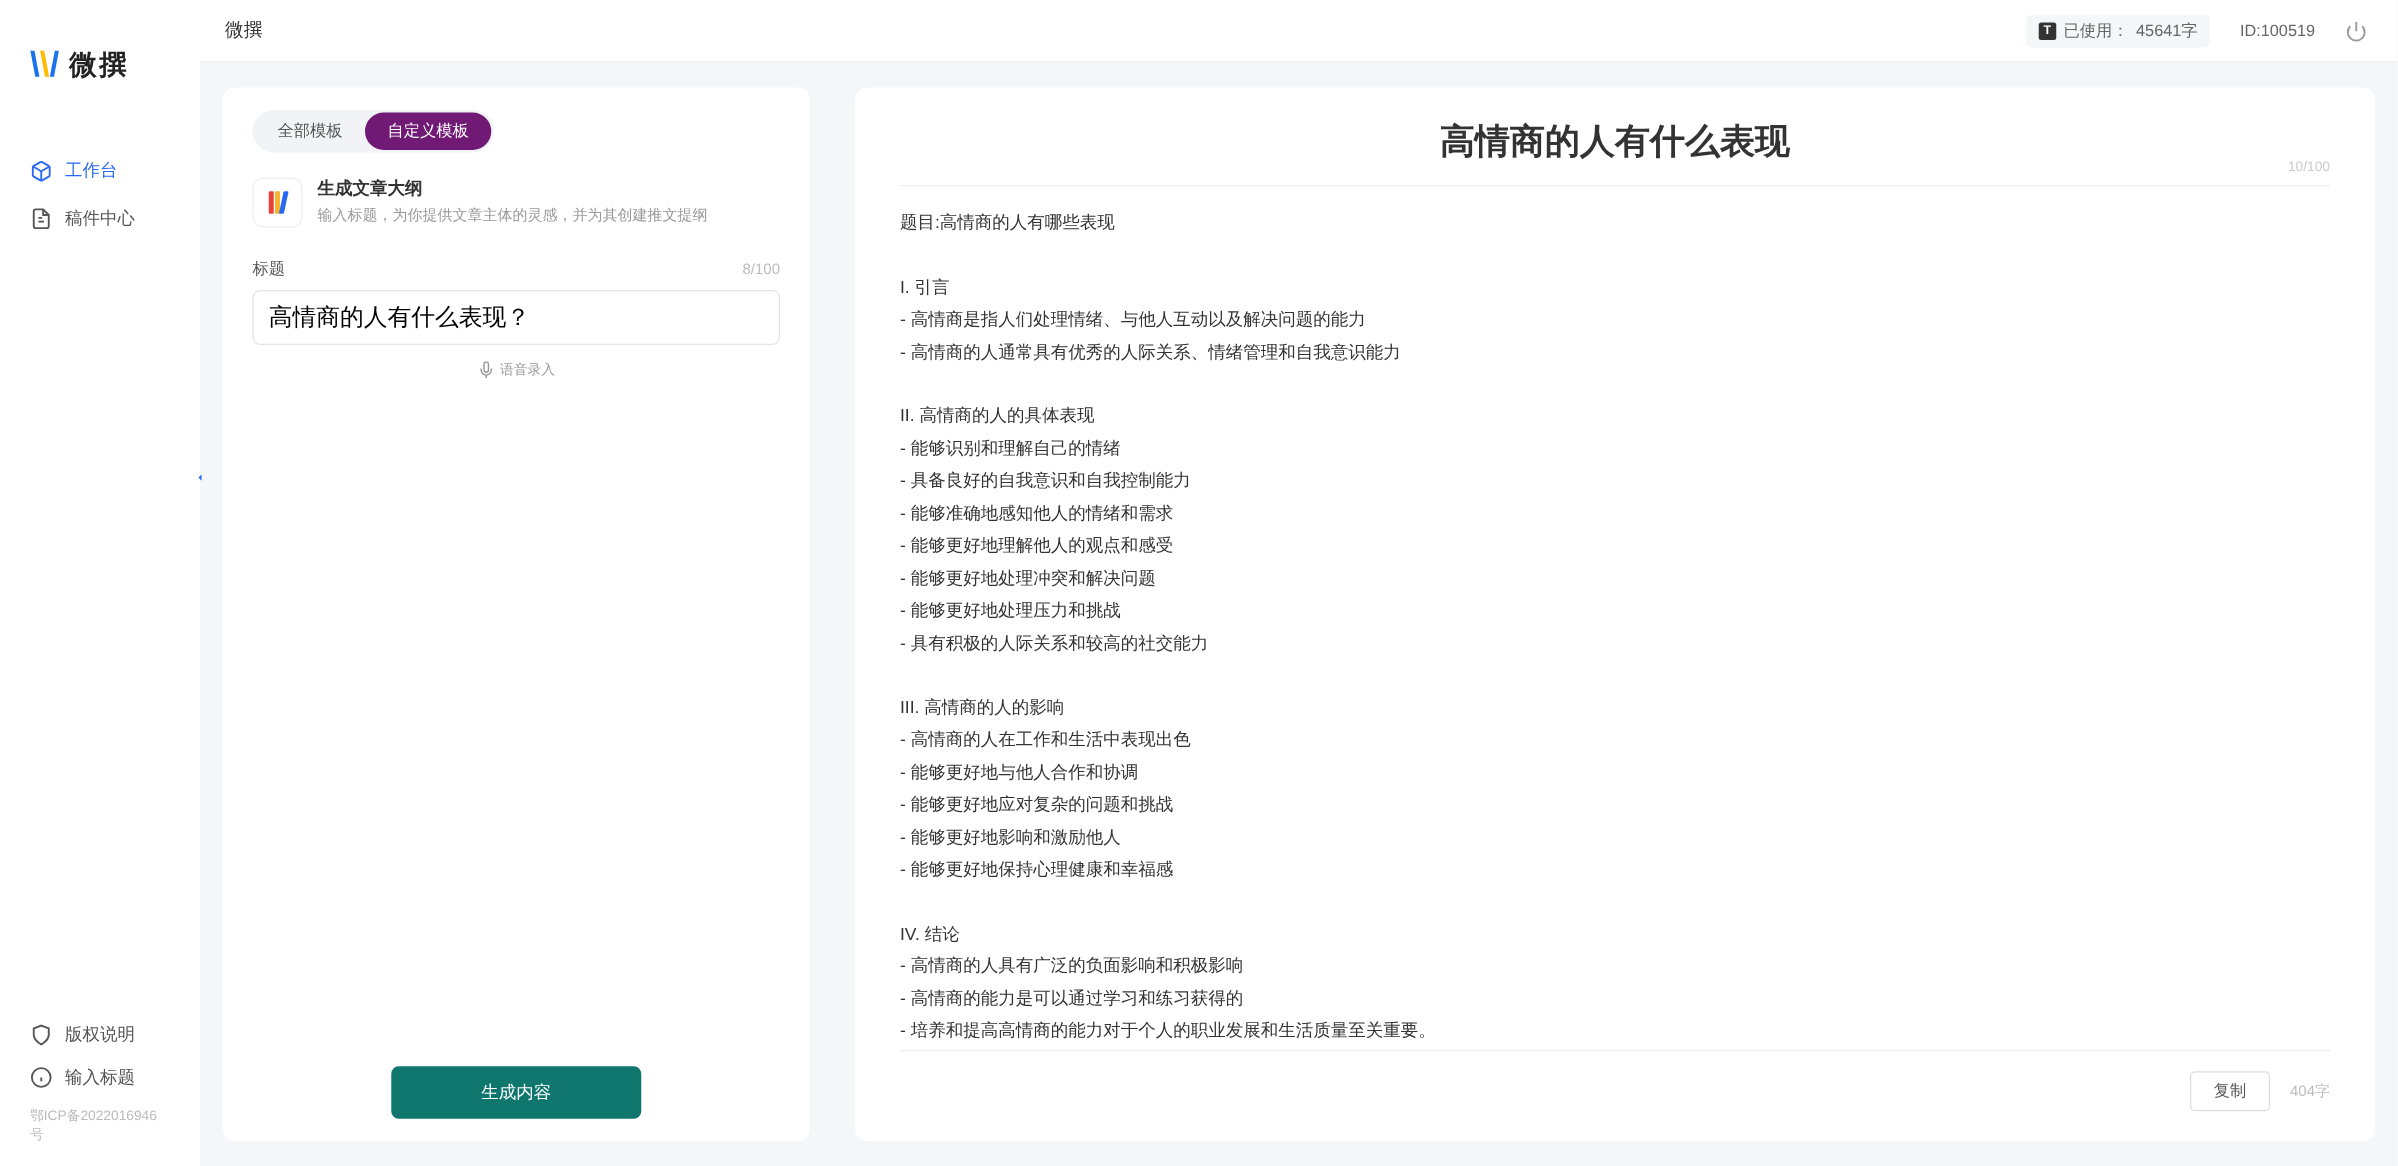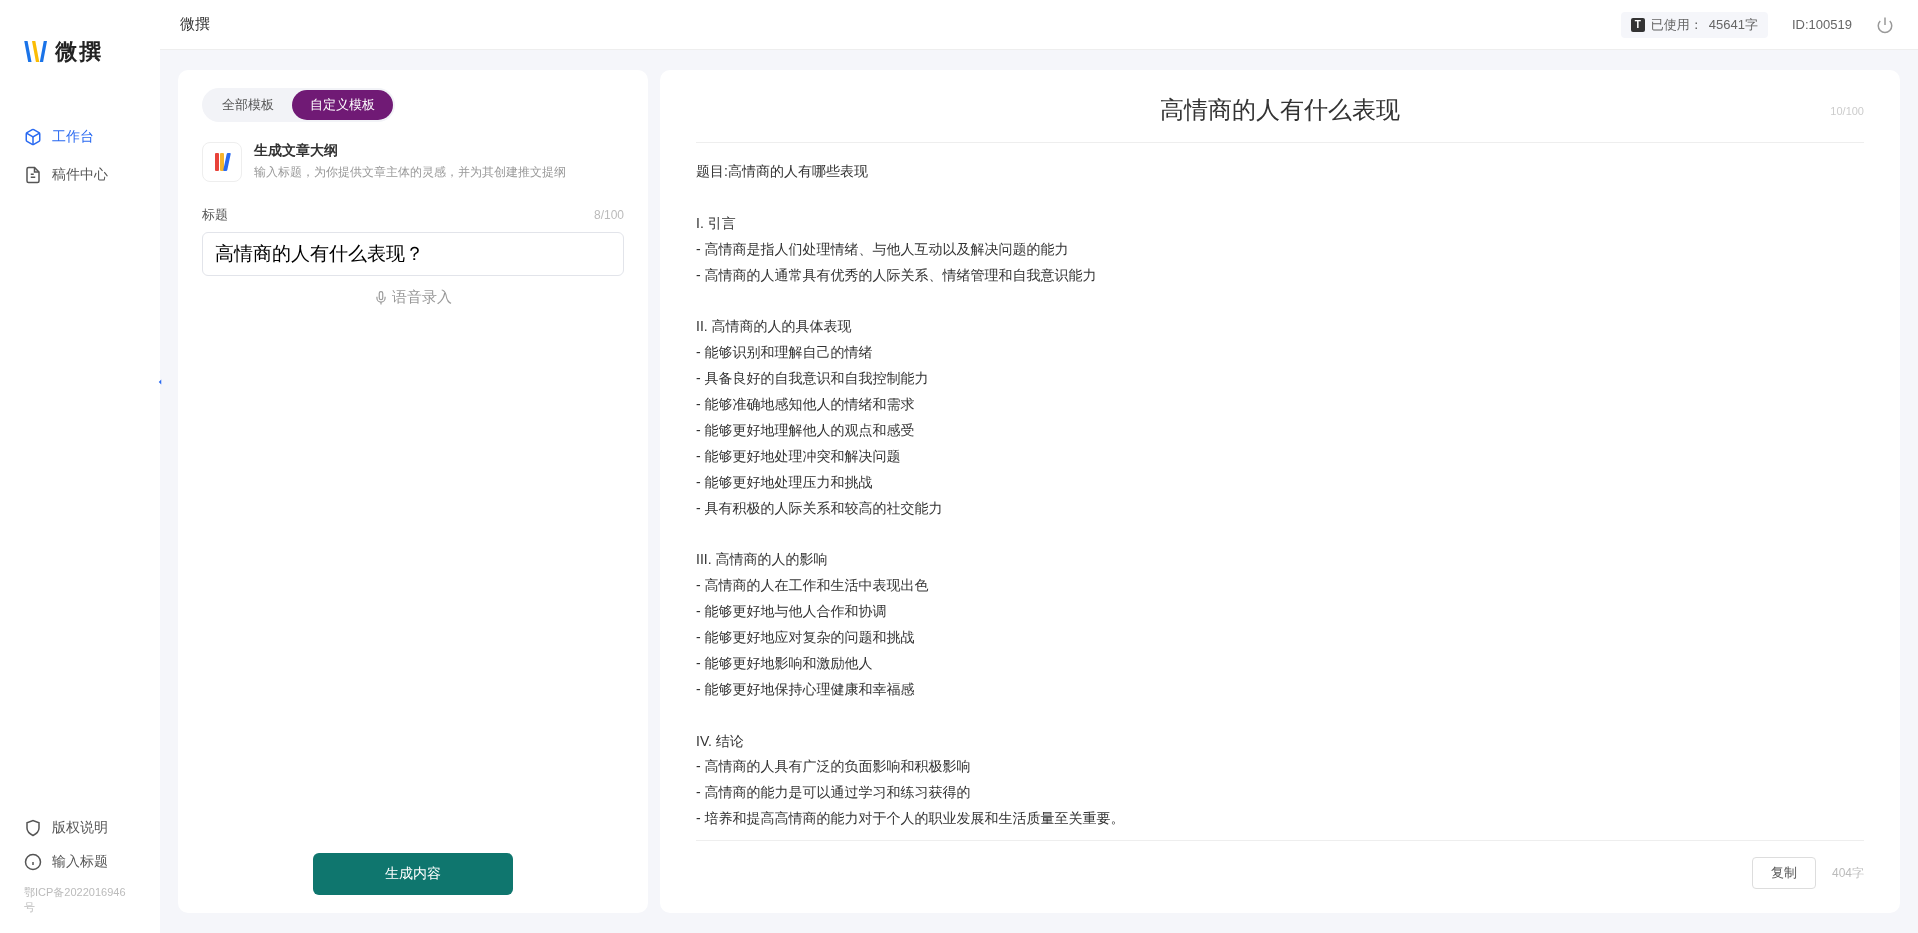--- a/index.html
+++ b/index.html
@@ -23,21 +23,21 @@
 .nav-item { display: flex; align-items: center; gap: 10px; padding: 10px 24px; cursor: pointer; font-size: 14px; color: #555; }
 .nav-item.active { color: #2a6af1; }
 .nav-item svg { width: 18px; height: 18px; }
 .sidebar-footer { padding: 0 0 12px; }
 .sidebar-footer .nav-item { padding: 8px 24px; color: #555; }
 .icp { font-size: 11px; color: #bbb; padding: 6px 24px; }
 
 .collapse-handle { position: fixed; left: 152px; top: 370px; width: 16px; height: 24px; display: flex; align-items: center; justify-content: center; cursor: pointer; z-index: 10; }
 .collapse-handle svg { width: 10px; height: 16px; color: #2a6af1; }
 
-.main { margin-left: 160px; padding: 20px 18px; display: flex; gap: 12px; height: calc(100vh - 50px); }
+.main { margin-left: 160px; padding: 20px 18px; display: flex; gap: 36px; height: calc(100vh - 50px); }
 .panel { background: #fff; border-radius: 10px; display: flex; flex-direction: column; }
 .panel-left { width: 470px; min-width: 470px; padding: 18px 24px; }
 .panel-right { flex: 1; padding: 24px 36px; position: relative; }
 
 .tabs { display: flex; gap: 0; background: #f2f3f7; border-radius: 20px; padding: 2px; width: fit-content; margin-bottom: 20px; }
 .tab { padding: 6px 18px; border-radius: 18px; font-size: 13px; cursor: pointer; color: #555; }
 .tab.active { background: #701a75; color: #fff; }
 
 .template-card { display: flex; gap: 12px; align-items: flex-start; margin-bottom: 24px; }
 .template-icon { width: 40px; height: 40px; background: #fff; border: 1px solid #eee; border-radius: 8px; display: flex; align-items: center; justify-content: center; font-size: 20px; }
@@ -45,28 +45,28 @@
 .template-icon .bk { width: 4px; height: 18px; border-radius: 1px; }
 .template-title { font-size: 14px; font-weight: 600; margin-bottom: 4px; }
 .template-desc { font-size: 12px; color: #999; }
 
 .form-group { margin-bottom: 16px; }
 .form-label-row { display: flex; justify-content: space-between; align-items: center; margin-bottom: 8px; }
 .form-label { font-size: 13px; color: #555; }
 .char-count { font-size: 12px; color: #bbb; }
 .text-input { width: 100%; border: 1px solid #e2e4ea; border-radius: 6px; padding: 10px 12px; font-size: 19px; outline: none; }
 .voice-row { text-align: center; margin-top: 12px; }
-.voice-btn { display: inline-flex; align-items: center; gap: 4px; color: #999; font-size: 15px; cursor: pointer; }
+.voice-btn { display: inline-flex; align-items: center; gap: 4px; color: #999; font-size: 11px; cursor: pointer; }
 
 .generate-btn { width: 200px; margin: 0 auto; display: block; background: #0f766e; color: #fff; border: none; border-radius: 6px; padding: 12px 0; font-size: 14px; cursor: pointer; margin-top: auto; }
 .panel-left-inner { display: flex; flex-direction: column; height: 100%; }
 
 .output-header { display: flex; align-items: baseline; justify-content: center; position: relative; margin-bottom: 16px; border-bottom: 1px solid #eee; padding-bottom: 16px; }
-.output-title { font-size: 24px; font-family: "SimSun", serif; font-weight: 400; }
-.output-count { position: absolute; right: 0; bottom: 25px; font-size: 11px; color: #ccc; }
+.output-title { font-size: 28px; font-family: "SimSun", serif; font-weight: 700; }
+.output-count { position: absolute; right: 0; bottom: 8px; font-size: 11px; color: #ccc; }
 
 .output-body { font-size: 14px; line-height: 1.85; color: #333; white-space: pre-line; flex: 1; overflow-y: auto; }
 
 .output-footer { display: flex; justify-content: flex-end; align-items: center; gap: 16px; padding-top: 16px; border-top: 1px solid #eee; }
 .copy-btn { border: 1px solid #ddd; background: #fff; border-radius: 4px; padding: 6px 18px; font-size: 13px; cursor: pointer; color: #555; }
 .word-count { font-size: 12px; color: #bbb; }
 </style>
 </head>
 <body>
 

